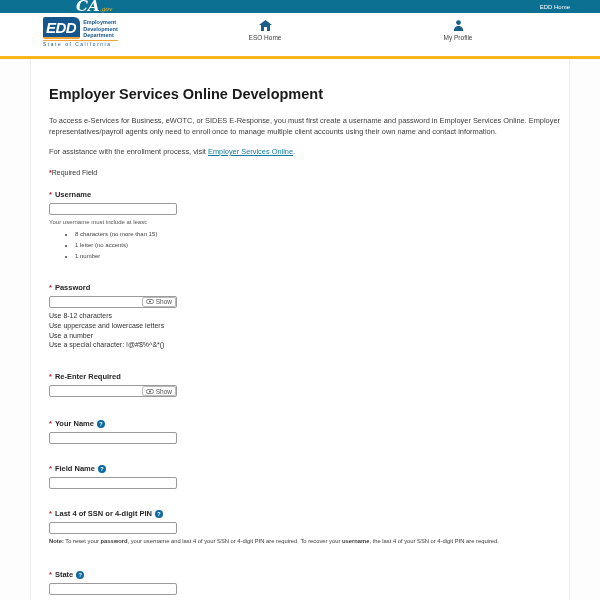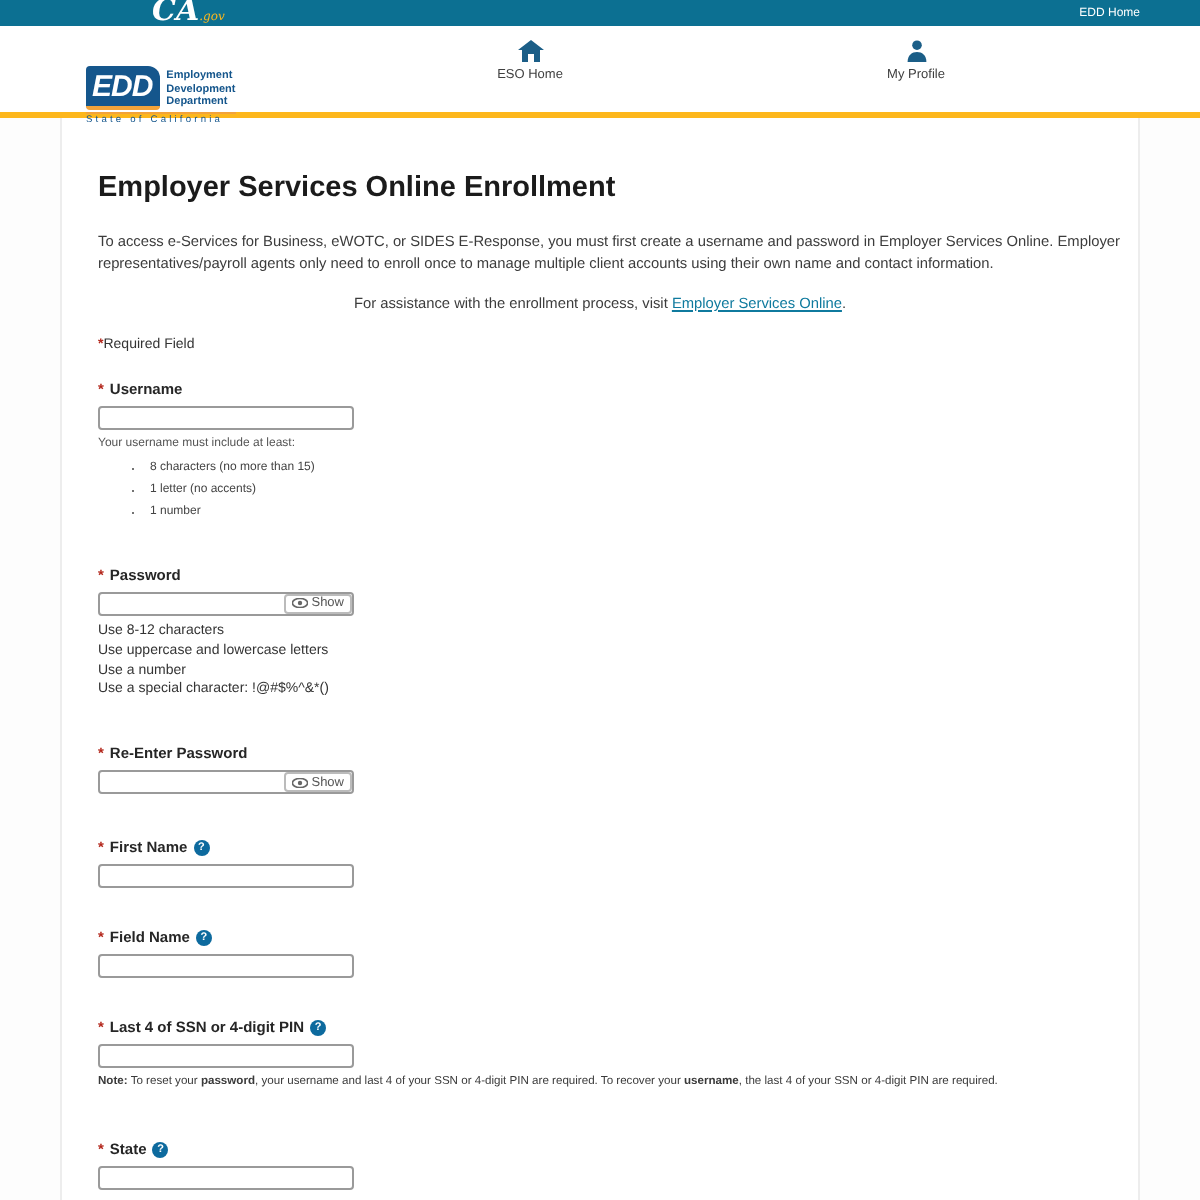--- a/index.html
+++ b/index.html
@@ -21,21 +21,21 @@
     font-family:"DejaVu Serif", serif; font-style:italic; font-weight:bold;
     color:#fff; font-size:15px;
   }
   .ca-brand .gov {
     font-family:"DejaVu Serif", serif; font-style:italic;
     color:#fdb71c; font-size:6px;
   }
   .topbar-link { color:#ffffff; font-size:6px; text-decoration:none; }
   
   .header-band { height:43px; background:#fff; position:relative; }
-  .edd-logo { position:absolute; left:43px; top:20px; }
+  .edd-logo { position:absolute; left:43px; top:4px; }
   .edd-row { display:flex; align-items:flex-start; }
   .edd-box {
     background:#15568c; color:#fff; font-style:italic; font-weight:bold;
     font-size:15px; line-height:17px; padding:2px 4px 1px 3px;
     border-bottom:2px solid #f2a33a; border-radius:2px 6px 2px 2px;
     letter-spacing:-.5px;
   }
   .edd-lines {
     margin-left:3px; color:#15568c; font-weight:bold;
     font-size:5.5px; line-height:1.2; padding-top:2px;
@@ -56,21 +56,21 @@
   
   .content {
     margin:0 30px; background:#fff; height:541px;
     border-left:1px solid #ededed; border-right:1px solid #ededed;
     padding:27px 18px 0;
   }
   h1.page-title {
     margin:0 0 13px; font-size:14.5px; font-weight:600; color:#1b1b1b;
   }
   .intro { font-size:7.4px; line-height:1.55; color:#3c3c3c; width:516px; margin:0 0 9px; }
-  .assist { font-size:7.4px; color:#3c3c3c; margin:0 0 13px;text-align:center; }
+  .assist { font-size:7.4px; color:#3c3c3c; margin:0 0 13px; }
   a.inline-link { color:#0f7a9e; text-decoration:underline; cursor:pointer; }
   .required-note { font-size:7px; color:#333; margin:0 0 14px; }
   .req { color:#b3261b; font-weight:bold; }
   
   .group { margin:0; }
   .field-label {
     display:flex; align-items:center; gap:3px;
     font-size:7.5px; font-weight:bold; color:#262626; margin-bottom:4px;
   }
   .help-icon {
@@ -137,21 +137,21 @@
     <svg width="11" height="11" viewBox="0 0 11 11">
       <circle cx="5.5" cy="2.6" r="2.4" fill="#1b5e87"></circle>
       <path d="M0.8 11 C0.8 7.6 3 6 5.5 6 C8 6 10.2 7.6 10.2 11 Z" fill="#1b5e87"></path>
     </svg>
     <span class="nav-label">My Profile</span>
   </a>
 </div>
 <div class="gold-line"></div>
 
 <div class="content">
-  <h1 class="page-title">Employer Services Online Enrollment</h1>
+  <h1 class="page-title">Employer Services Online Development</h1>
 
   <p class="intro">To access e-Services for Business, eWOTC, or SIDES E-Response, you must first create a username and password in Employer Services Online. Employer representatives/payroll agents only need to enroll once to manage multiple client accounts using their own name and contact information.</p>
 
   <p class="assist"><span>For assistance with the enrollment process, visit </span><a class="inline-link">Employer Services Online</a><span>.</span></p>
 
   <div class="required-note"><span class="req">*</span><span>Required Field</span></div>
 
   <div class="group">
     <div class="field-label">
         <span class="req">*</span>
@@ -185,38 +185,38 @@
       <div>Use 8-12 characters</div>
       <div>Use uppercase and lowercase letters</div>
       <div>Use a number</div>
       <div>Use a special character: !@#$%^&amp;*()</div>
     </div>
   </div>
 
   <div class="group mt-repass">
     <div class="field-label">
         <span class="req">*</span>
-        <span>Re-Enter Password</span>
+        <span>Re-Enter Required</span>
       </div>
     <div class="input-wrap">
       <input class="text-input" type="password" style="">
       <button class="show-btn">
         <svg width="8" height="5" viewBox="0 0 8 5">
           <ellipse cx="4" cy="2.5" rx="3.8" ry="2.3" fill="none" stroke="#666" stroke-width="0.8"></ellipse>
           <circle cx="4" cy="2.5" r="1.1" fill="#666"></circle>
         </svg>
         <span>Show</span>
       </button>
     </div>
   </div>
 
   <div class="group mt-first">
     <div class="field-label">
         <span class="req">*</span>
-        <span>First Name</span>
+        <span>Your Name</span>
         <span class="help-icon">?</span>
       </div>
     <input class="text-input" type="text" style="">
   </div>
 
   <div class="group mt-last">
     <div class="field-label">
         <span class="req">*</span>
         <span>Field Name</span>
         <span class="help-icon">?</span>

